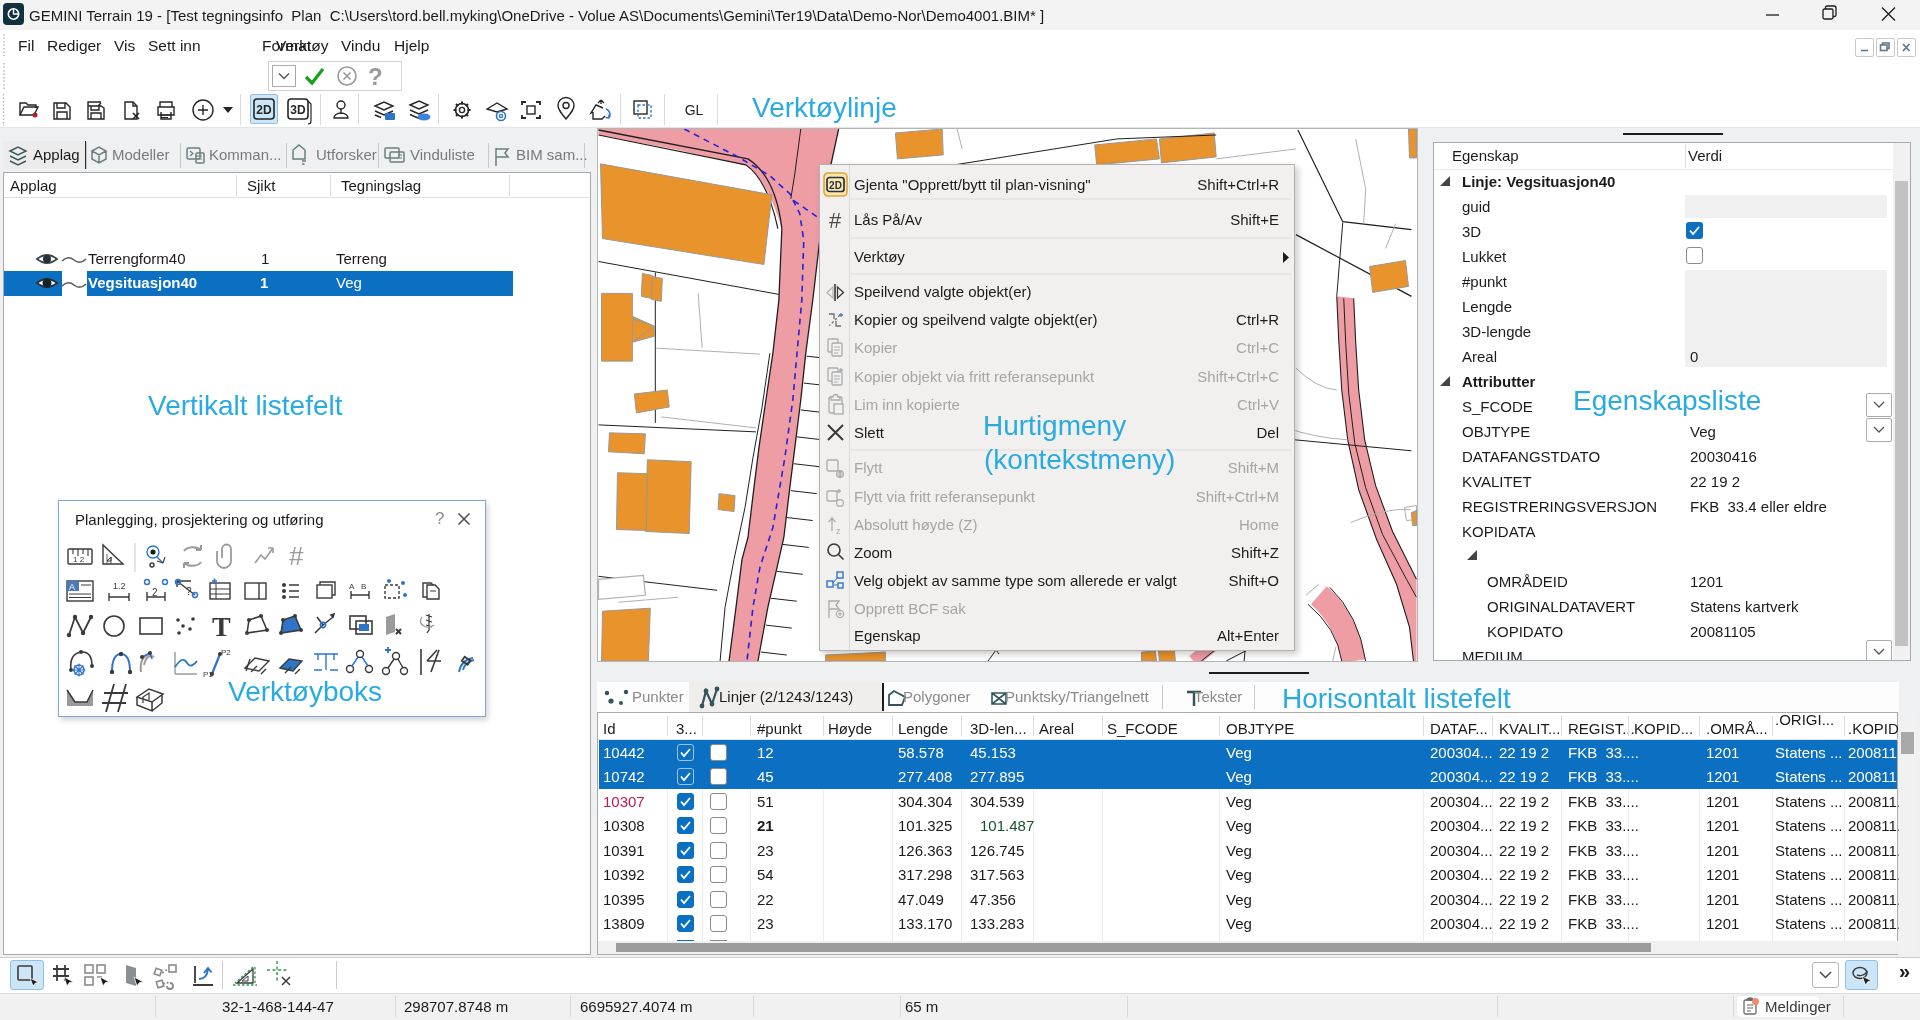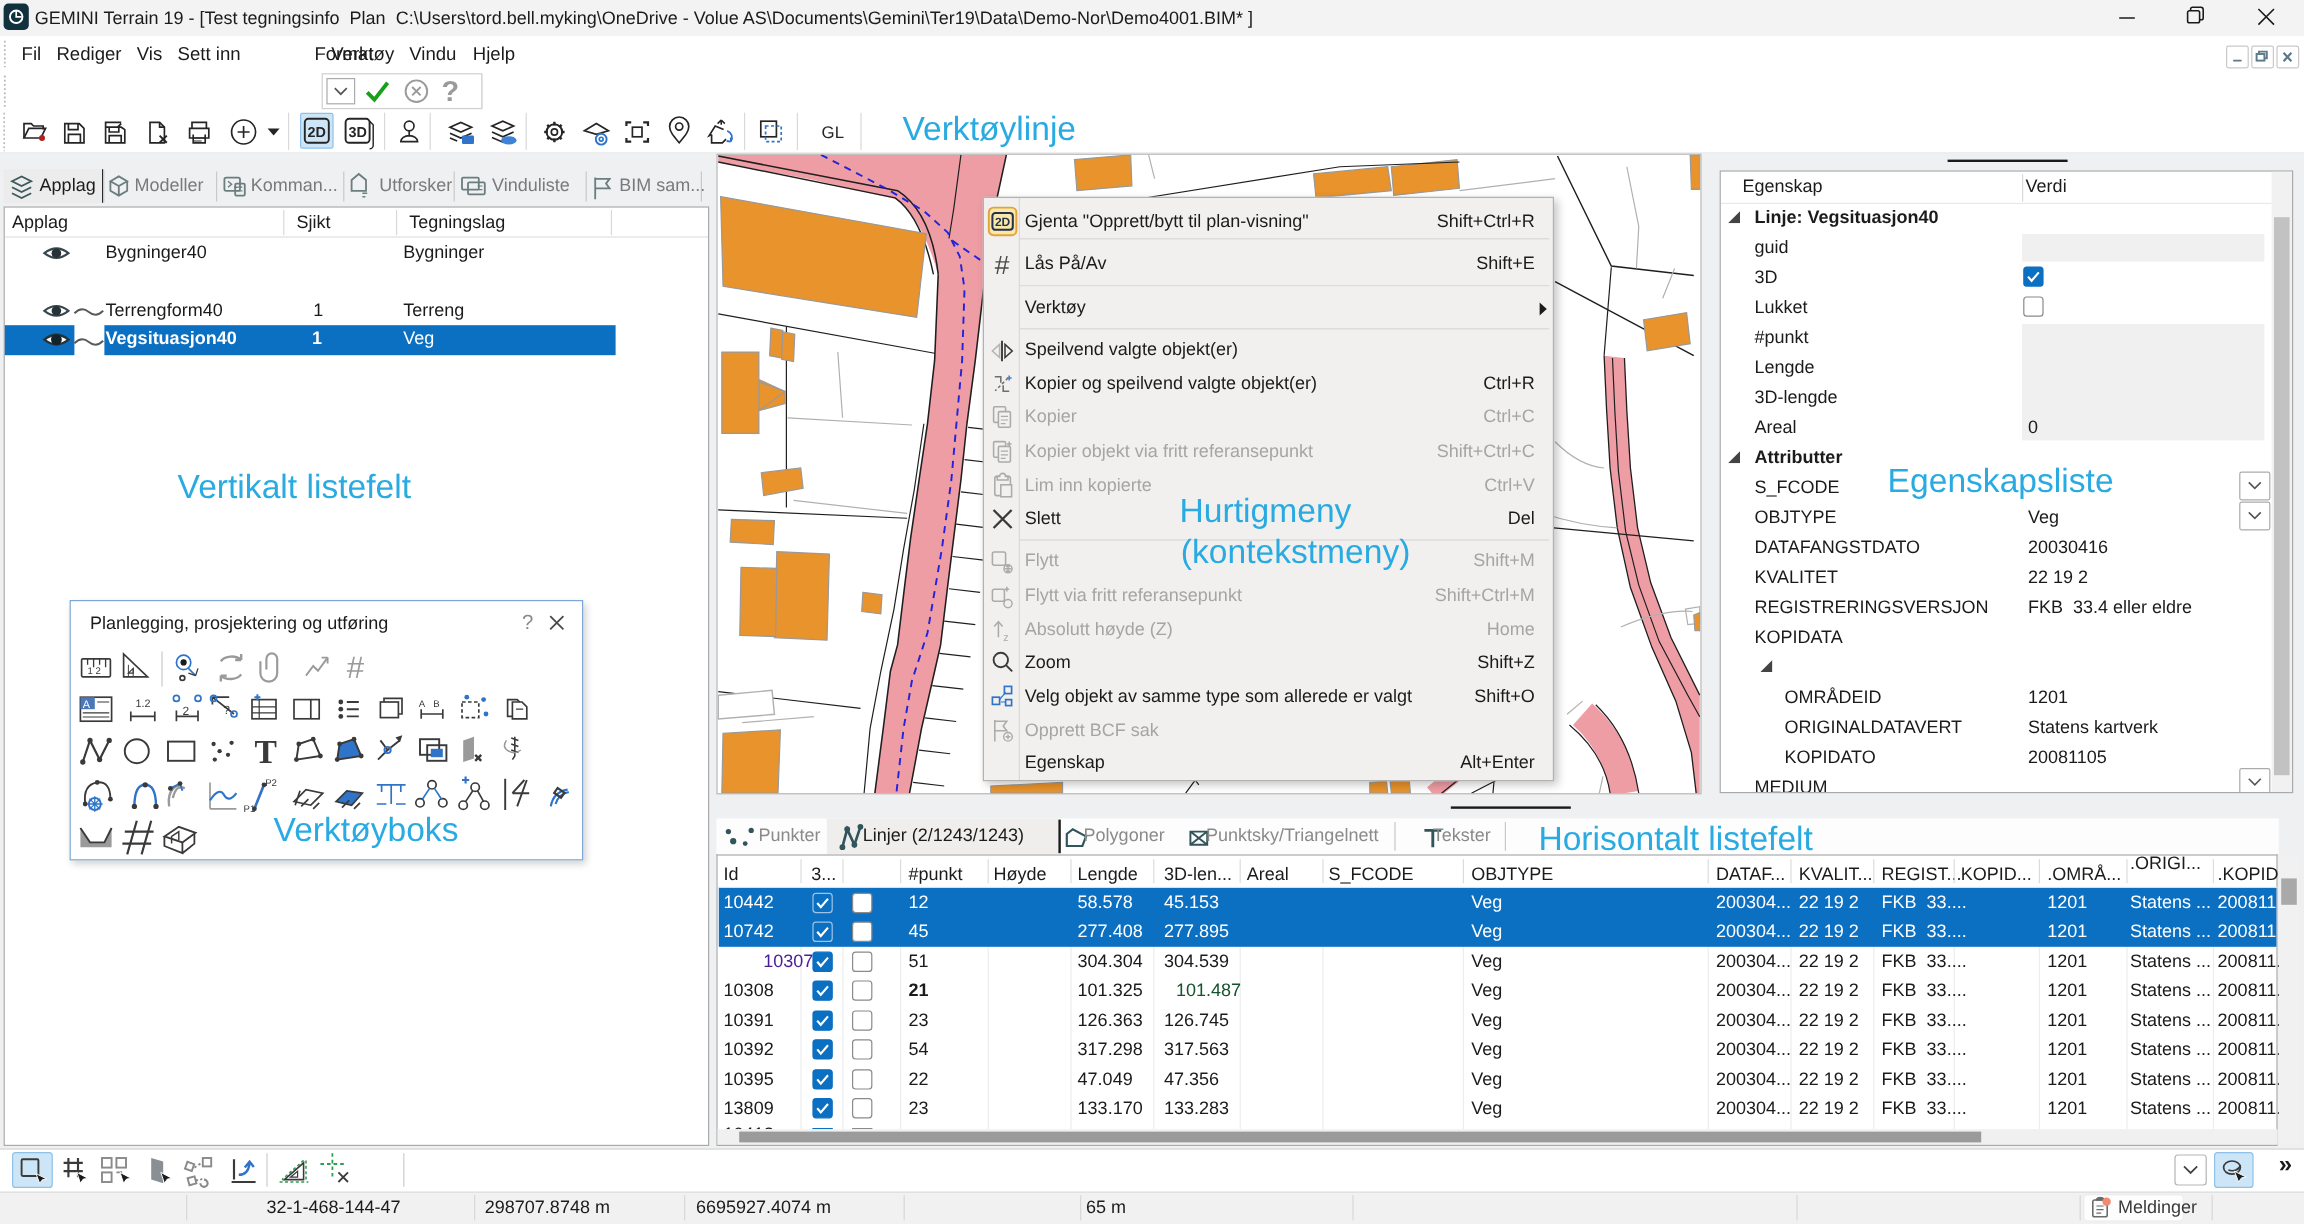--- a/index.html
+++ b/index.html
@@ -185,28 +185,20 @@
 <div id="leftpanel" class="abs" style="left:4px;top:173px;width:586px;height:781px;font-size:15px;color:#1b1b1b;">
 <div class="abs" style="left:0;top:0;width:586px;height:25px;border-bottom:1px solid #e0e0e0;">
   <span class="abs" style="left:6px;top:4px;">Applag</span>
   <span class="abs" style="left:243px;top:4px;">Sjikt</span>
   <span class="abs" style="left:337px;top:4px;">Tegningslag</span>
   <div class="sep-v" style="left:232px;top:2px;height:21px;"></div>
   <div class="sep-v" style="left:326px;top:2px;height:21px;"></div>
   <div class="sep-v" style="left:505px;top:2px;height:21px;"></div>
 </div>
 
-<div class="abs" style="left:0;top:26px;width:586px;height:24px;">
-  <svg class="abs" style="left:30px;top:2px" width="26" height="20" viewBox="0 0 26 20">
-        <path d="M3 10 Q13 2 23 10 Q13 18 3 10 z" fill="#fff" stroke="#37474f" stroke-width="1.8"></path>
-        <circle cx="13" cy="10" r="4" fill="#263238"></circle>
-      </svg>
-  <span class="abs" style="left:84px;top:3px;">Bygninger40</span>
-      <span class="abs" style="left:332px;top:3px;">Bygninger</span>
-</div>
 <div class="abs" style="left:0;top:74px;width:586px;height:24px;">
   <svg class="abs" style="left:30px;top:2px" width="26" height="20" viewBox="0 0 26 20">
         <path d="M3 10 Q13 2 23 10 Q13 18 3 10 z" fill="#fff" stroke="#37474f" stroke-width="1.8"></path>
         <circle cx="13" cy="10" r="4" fill="#263238"></circle>
       </svg>
   <svg class="abs" style="left:56px;top:6px" width="28" height="12" viewBox="0 0 28 12">
         <path d="M2 8 Q8 2 14 7 Q20 12 26 6" fill="none" stroke="#5a5a5a" stroke-width="1.6"></path>
       </svg>
   <span class="abs" style="left:84px;top:3px;">Terrengform40</span>
       <span class="abs" style="left:257px;top:3px;">1</span>
@@ -482,21 +474,21 @@
 <span class="abs" style="left:902px;top:88.0px;color:#fff;">22 19 2</span>
 <span class="abs" style="left:971px;top:88.0px;color:#fff;">FKB&nbsp; 33....</span>
 <span class="abs" style="left:1109px;top:88.0px;color:#fff;">1201</span>
 <span class="abs" style="left:1178px;top:88.0px;color:#fff;">Statens ...</span>
 <span class="abs" style="left:1251px;top:88.0px;color:#fff;">200811</span>
 <div class="abs" style="left:80px;top:88.0px;width:17px;height:17px;background:#0b6fc2;border:1px solid #9dc3e8;border-radius:3px;"></div>
 <svg class="abs" style="left:80px;top:88.0px" width="17" height="17" viewBox="0 0 17 17">
       <path d="M4 8.5 l3 3.5 6 -7" fill="none" stroke="#fff" stroke-width="1.8"></path>
     </svg>
 <div class="abs" style="left:113px;top:88.0px;width:17px;height:17px;background:#fff;border:1px solid #8a8a8a;border-radius:3px;"></div>
-<span class="abs" style="left:6px;top:112.5px;color:#4c1d95;margin-left:33px;">10307</span>
+<span class="abs" style="left:6px;top:112.5px;color:#be185d;">10307</span>
 <span class="abs" style="left:160px;top:112.5px;color:#1b1b1b;">51</span>
 <span class="abs" style="left:301px;top:112.5px;color:#1b1b1b;">304.304</span>
 <span class="abs" style="left:373px;top:112.5px;color:#1b1b1b;">304.539</span>
 <span class="abs" style="left:629px;top:112.5px;color:#1b1b1b;">Veg</span>
 <span class="abs" style="left:833px;top:112.5px;color:#1b1b1b;">200304...</span>
 <span class="abs" style="left:902px;top:112.5px;color:#1b1b1b;">22 19 2</span>
 <span class="abs" style="left:971px;top:112.5px;color:#1b1b1b;">FKB&nbsp; 33....</span>
 <span class="abs" style="left:1109px;top:112.5px;color:#1b1b1b;">1201</span>
 <span class="abs" style="left:1178px;top:112.5px;color:#1b1b1b;">Statens ...</span>
 <span class="abs" style="left:1251px;top:112.5px;color:#1b1b1b;">200811.</span>

